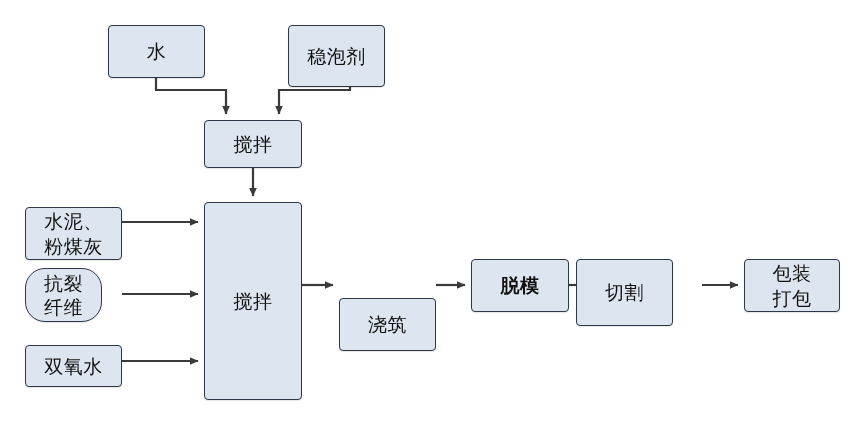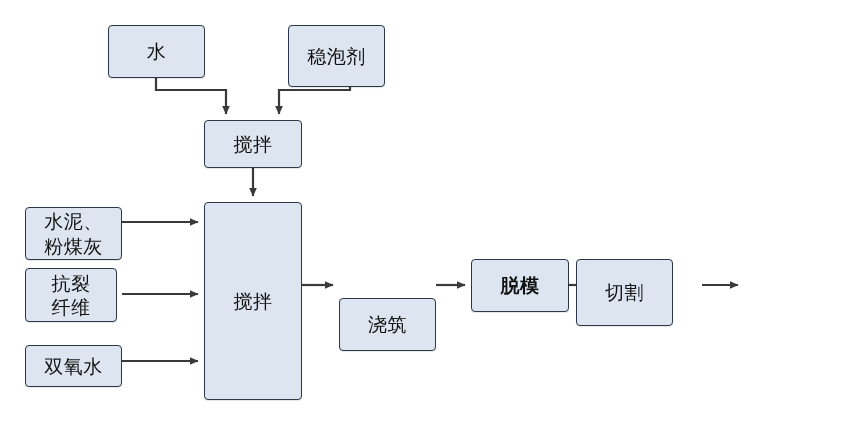--- a/index.html
+++ b/index.html
@@ -79,21 +79,23 @@
     <path d="M569,285 L599,285" fill="none" stroke="#3a3a3a" stroke-width="2.2" marker-end="url(#arrowhead)"></path>
 
     <path d="M702,285 L738,285" fill="none" stroke="#3a3a3a" stroke-width="2.2" marker-end="url(#arrowhead)"></path>
   </svg>
 
   <div class="node" style="left: 108px; top: 25px; width: 97px; height: 53px;">水</div>
   <div class="node" style="left: 288px; top: 25px; width: 97px; height: 62px;">稳泡剂</div>
   <div class="node" style="left: 204px; top: 120px; width: 98px; height: 48px;">搅拌</div>
   <div class="node" style="left: 25px; top: 197px; width: 97px; height: 53px; margin-top: 10px;">水泥、
 粉煤灰</div>
-  <div class="node" style="left: 25px; top: 268px; width: 92px; height: 54px;">抗裂
+  <div class="node" style="left: 25px; top: 268px; width: 77px; height: 54px; border-radius: 20px;">抗裂
 纤维</div>
   <div class="node" style="left: 25px; top: 345px; width: 97px; height: 42px;">双氧水</div>
   <div class="node" style="left: 204px; top: 202px; width: 98px; height: 198px;">搅拌</div>
   <div class="node" style="left: 339px; top: 259px; width: 97px; height: 53px; margin-top: 39px;">浇筑</div>
   <div class="node" style="left: 471px; top: 259px; width: 98px; height: 53px; font-weight: bold;">脱模</div>
   <div class="node" style="left: 576px; top: 259px; width: 97px; height: 67px;">切割</div>
+  <div class="node" style="left: 744px; top: 259px; width: 96px; height: 53px;">包装
+打包</div>
 
 </div>
 
 </body></html>

